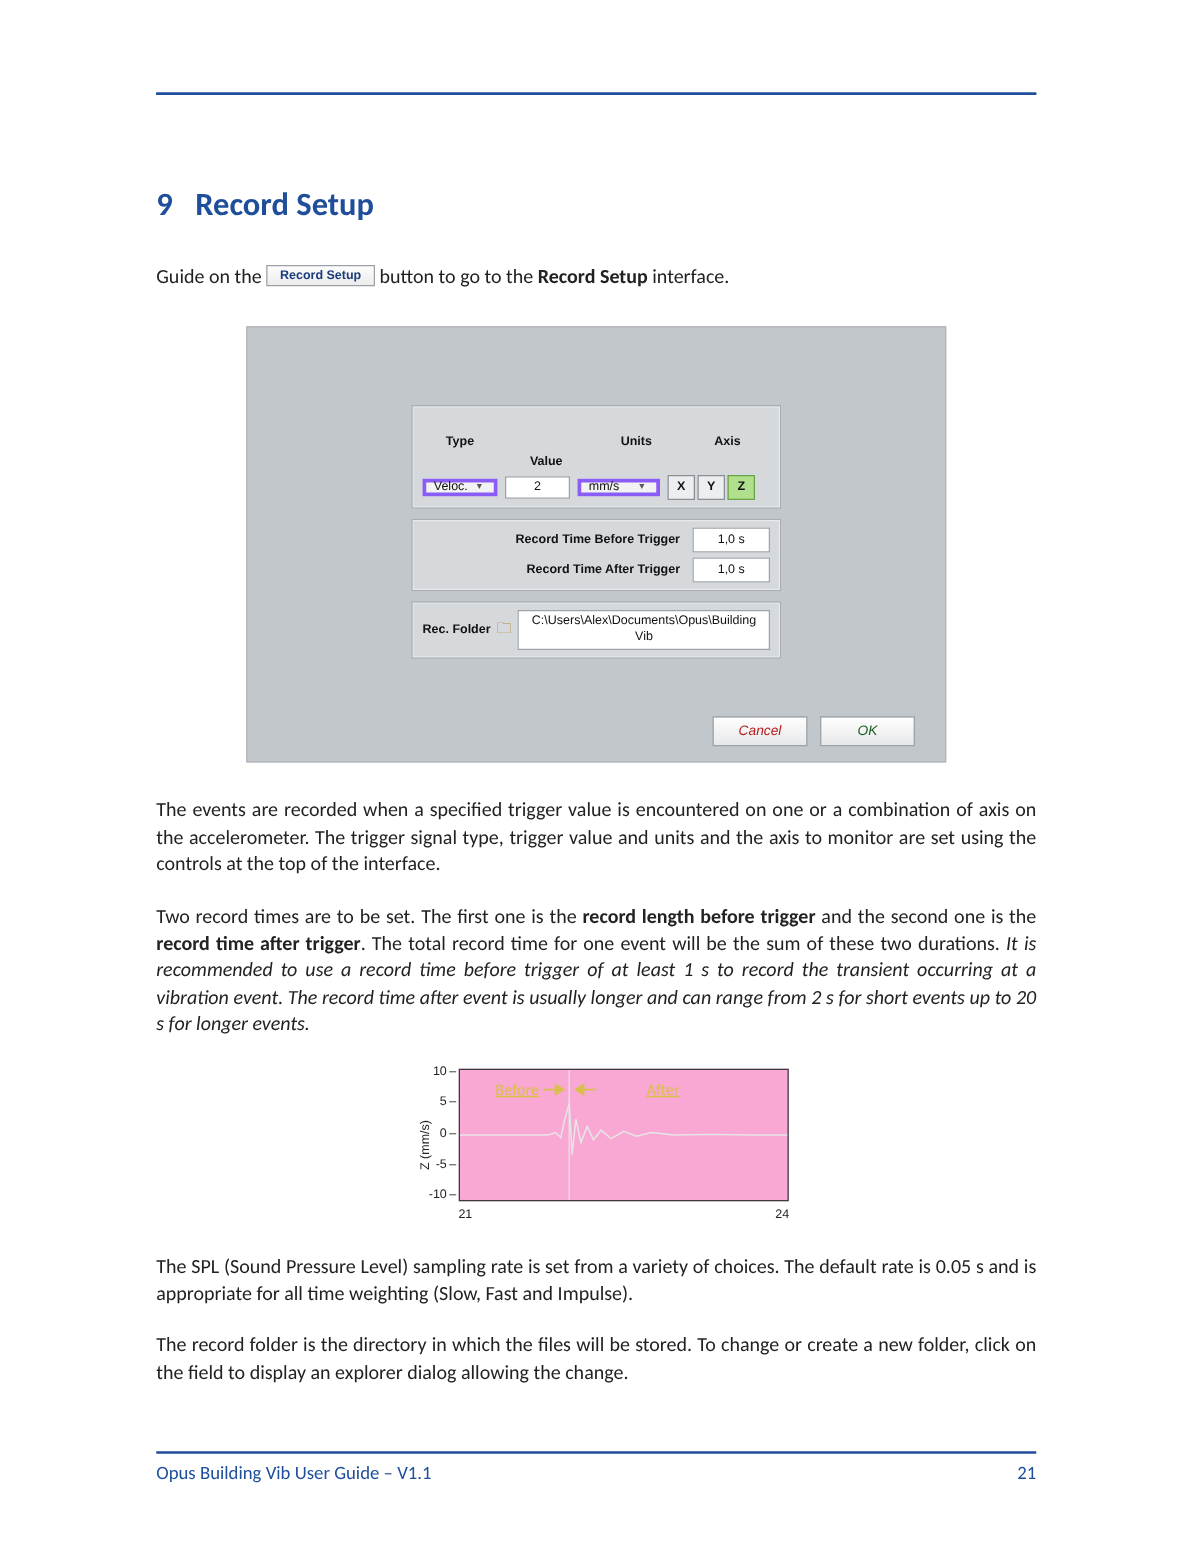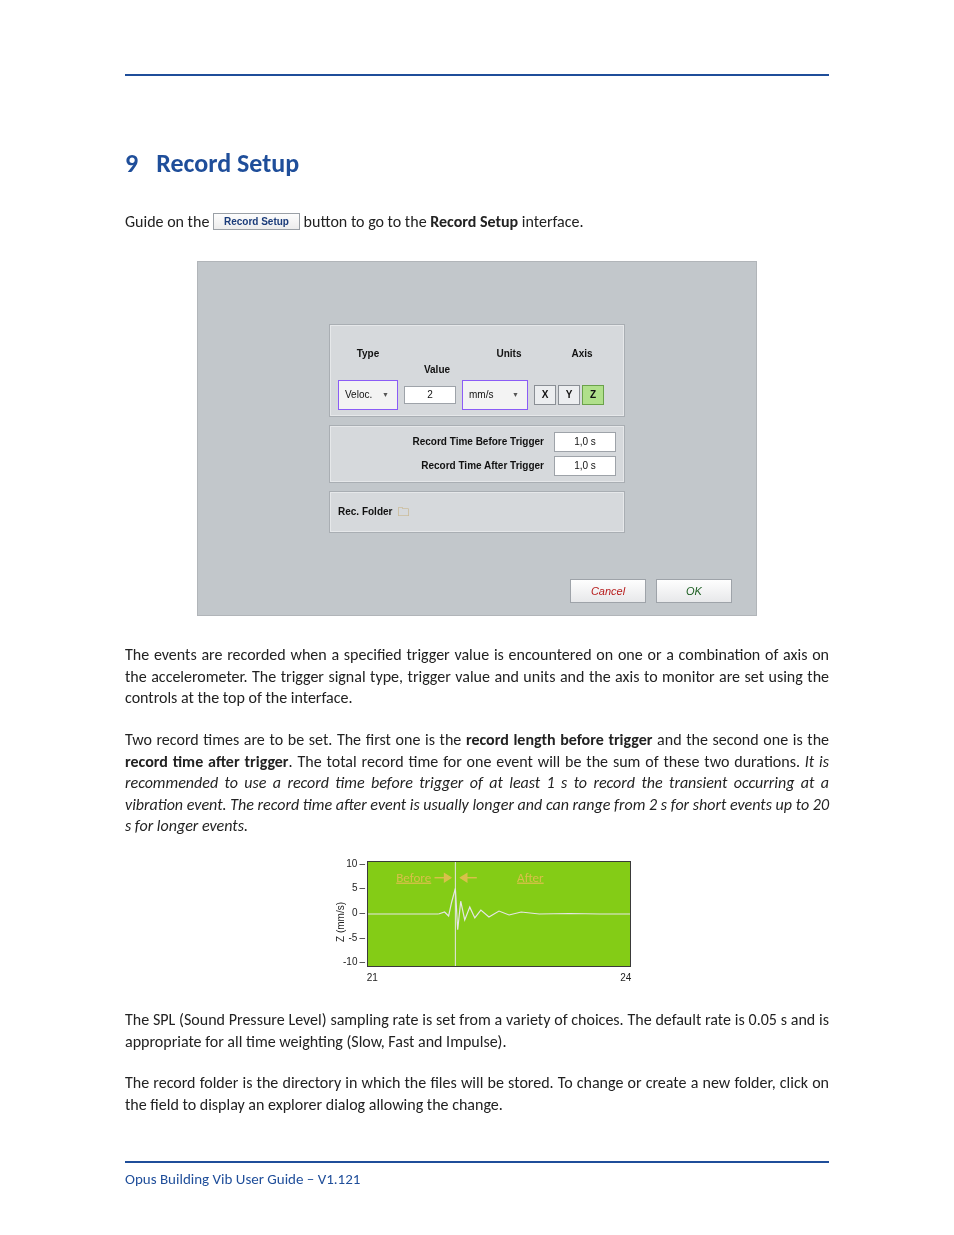--- a/index.html
+++ b/index.html
@@ -157,22 +157,22 @@
   .col-type  { width: 60px; }
   .col-value { width: 66px; margin-top: 32px; }
   .col-units { width: 66px; }
   .col-axis  { flex: 1; text-align: center; }
 
   .sel {
     display: inline-flex;
     align-items: center;
     justify-content: space-between;
     background: #f3f3f3;
-    border: 1px solid #8b5cf6;
-    height: 30px;
+    border: 3px solid #8b5cf6;
+    height: 14px;
     box-sizing: border-box;
     padding: 0 8px 0 6px;
     font-size: 10px;
   }
   .sel .tri {
     margin-left: 4px;
     font-size: 7px;
     color: #555;
   }
   .numfield {
@@ -299,21 +299,21 @@
     transform: translateY(-50%) rotate(-90deg);
     transform-origin: center;
     font-size: 10px;
   }
   .chart-plot {
     position: absolute;
     left: 50px;
     top: 4px;
     right: 6px;
     bottom: 20px;
-    background: #84cc16;
+    background: #f9a8d4;
     border: 1px solid #3a3a3a;
   }
   .chart-ticks-y {
     position: absolute;
     left: 22px;
     top: 0;
     bottom: 18px;
     width: 26px;
   }
   .tick-y {
@@ -352,21 +352,21 @@
 
   
   .page-footer {
     position: absolute;
     left: 125px;
     right: 125px;
     bottom: 46px;
     border-top: 2px solid var(--brand-blue);
     padding-top: 6px;
     display: flex;
-    justify-content: flex-start;
+    justify-content: space-between;
     color: var(--brand-blue);
     font-size: 15px;
   }
 </style>
 </head>
 <body>
 
 <div class="page">
 
   <div class="brand-bar">
@@ -423,20 +423,21 @@
           <span class="lbl-right">Record Time After Trigger</span>
           <span class="valfield">1,0 s</span>
         </div>
       </div>
 
 
       <div class="ui-group">
         <div class="rec-folder-row">
           <span class="rec-folder-label">Rec. Folder</span>
           <span class="folder-icon">🗀</span>
+          <span class="folder-path">C:\Users\Alex\Documents\Opus\Building Vib</span>
         </div>
       </div>
     </div>
 
     <div class="ui-footer">
       <span class="ui-btn cancel">Cancel</span>
       <span class="ui-btn ok">OK</span>
     </div>
   </div>
 

